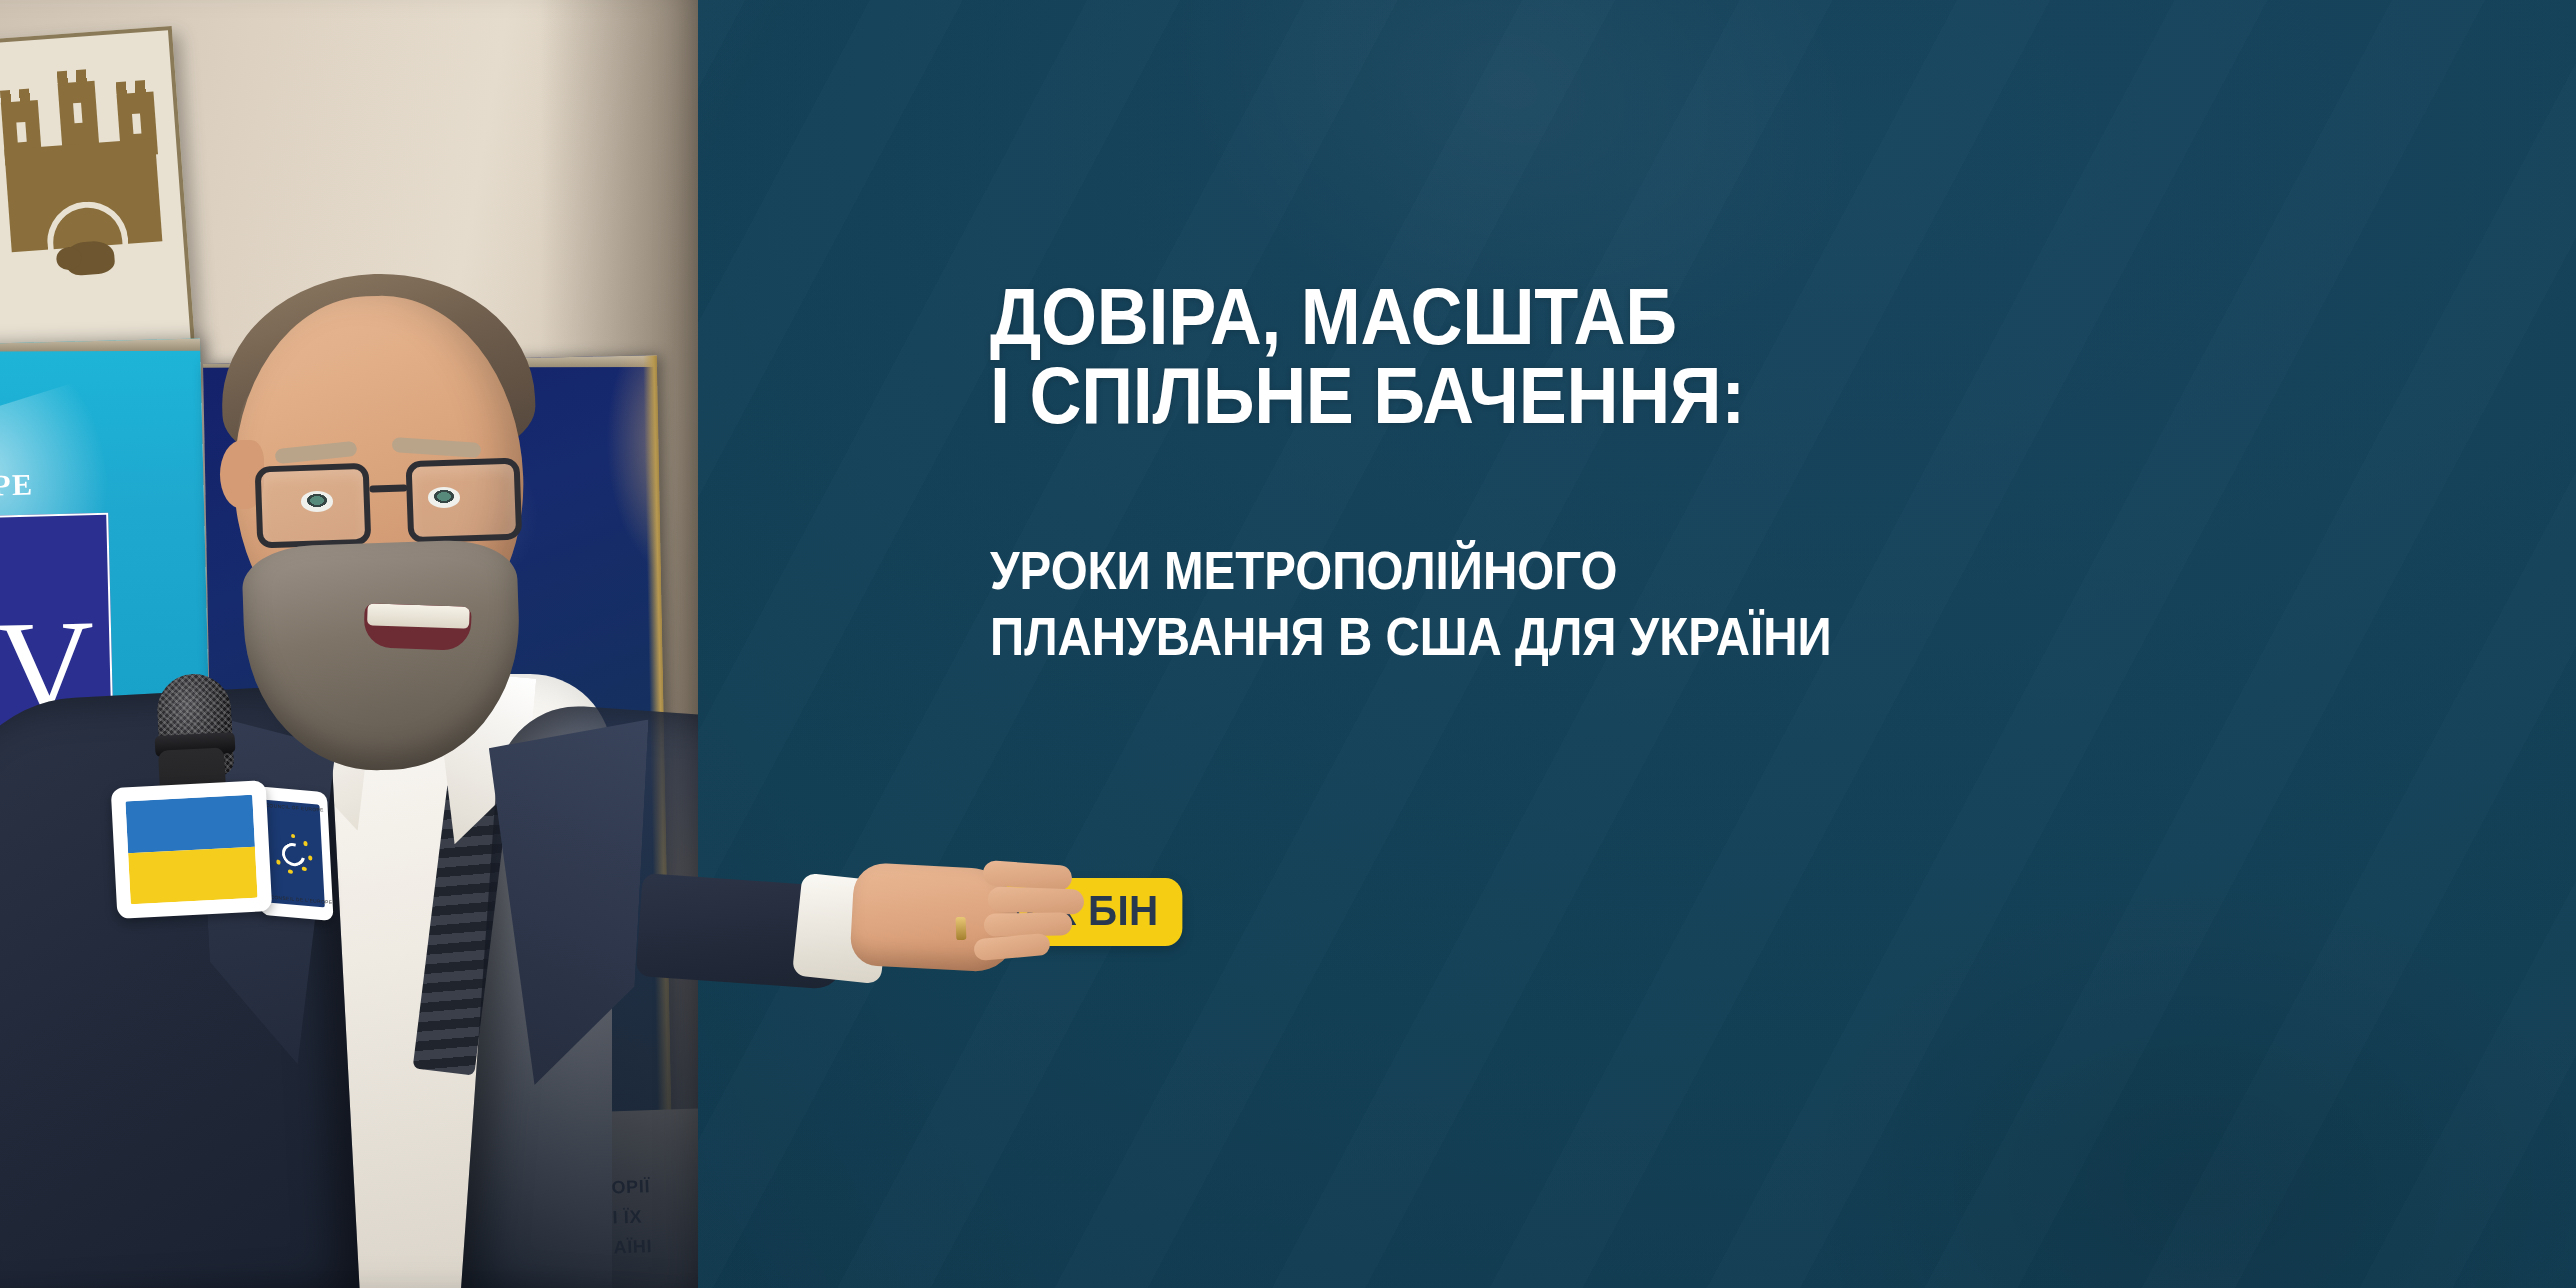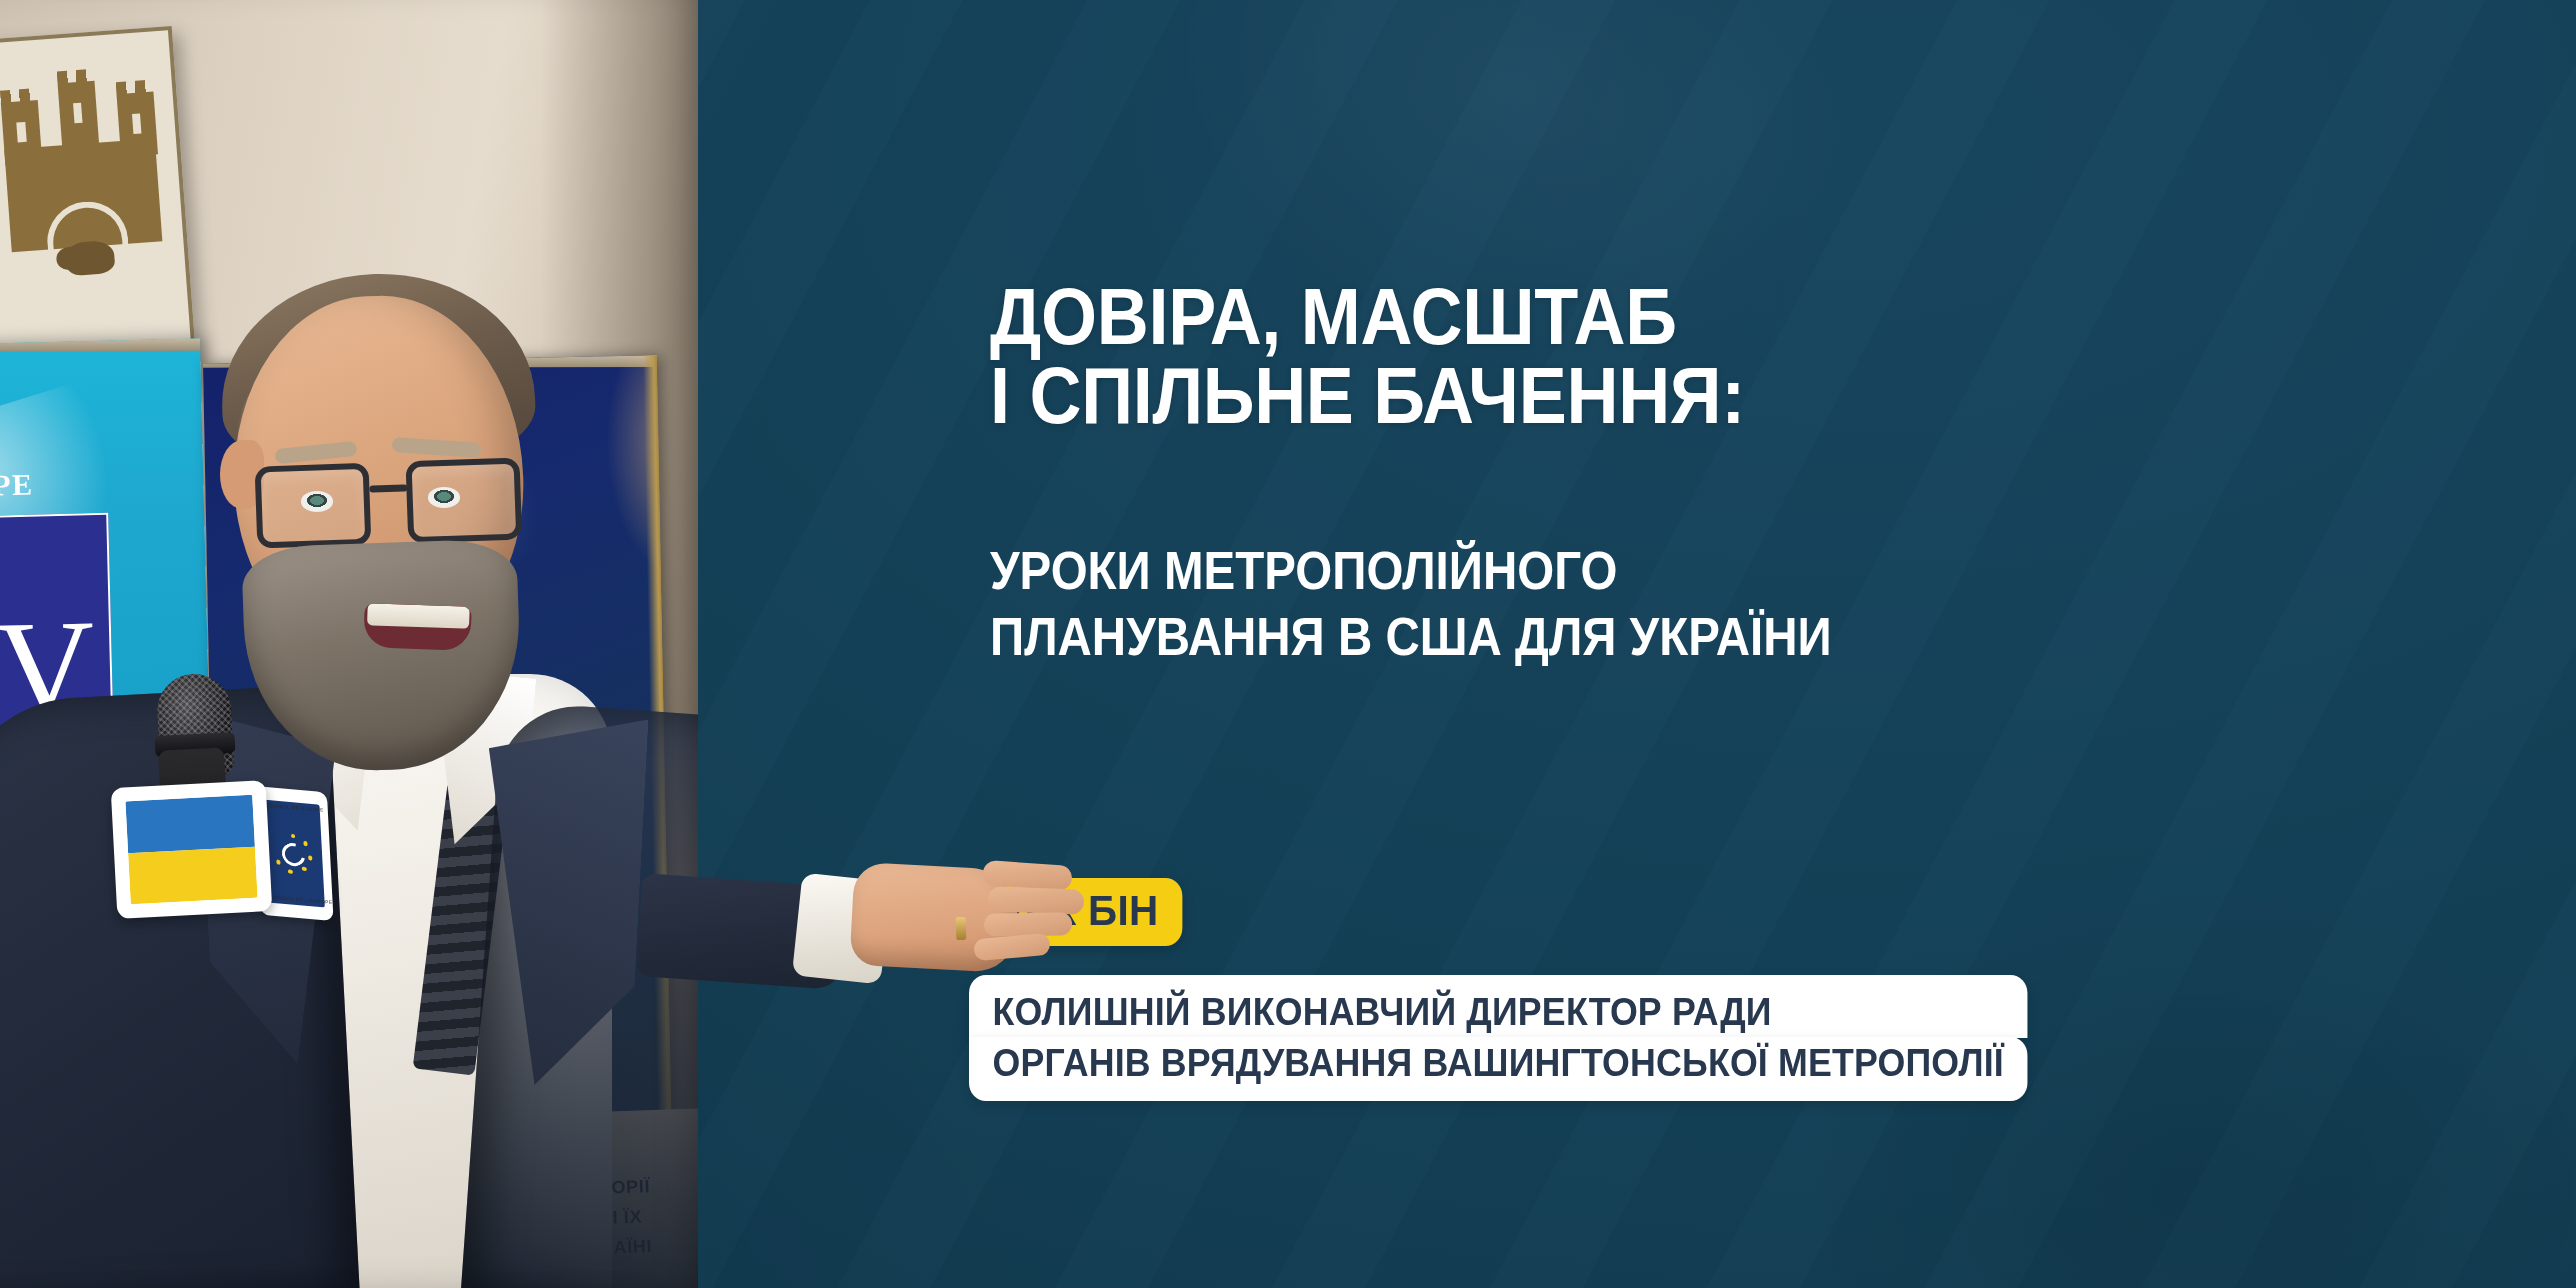--- a/index.html
+++ b/index.html
@@ -558,20 +558,16 @@
   <div id="copy">
 
     <div class="headline h1a">ДОВІРА, МАСШТАБ</div>
     <div class="headline h1b">І СПІЛЬНЕ БАЧЕННЯ:</div>
 
     <div class="subhead h2a">УРОКИ МЕТРОПОЛІЙНОГО</div>
     <div class="subhead h2b">ПЛАНУВАННЯ В США ДЛЯ УКРАЇНИ</div>
 
     <div id="namebadge">ЧАК БІН</div>
 
-    <div id="titlebox">
-      <span class="tline tline1">КОЛИШНІЙ ВИКОНАВЧИЙ ДИРЕКТОР РАДИ</span>
-      <span class="tline tline2">ОРГАНІВ ВРЯДУВАННЯ ВАШИНГТОНСЬКОЇ МЕТРОПОЛІЇ</span>
-    </div>
 
   </div>
 </div>
 
 
 </body></html>

